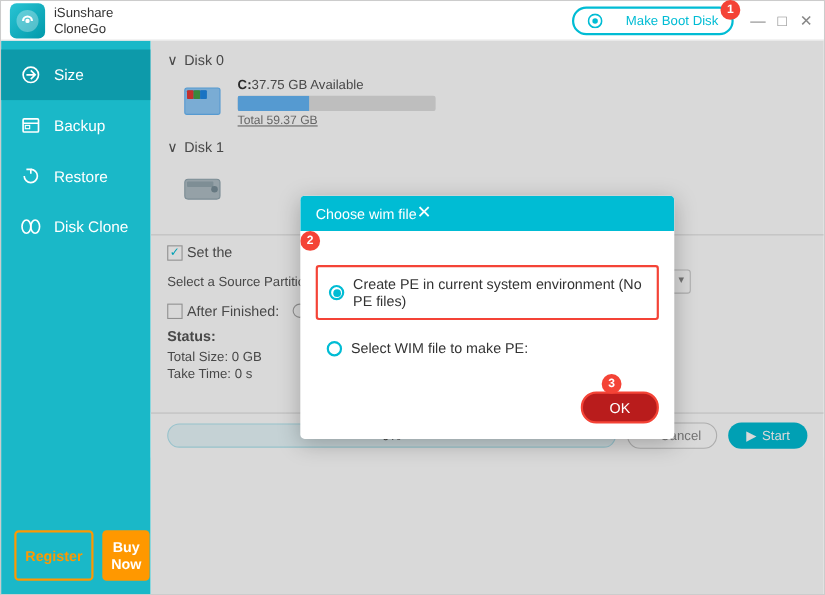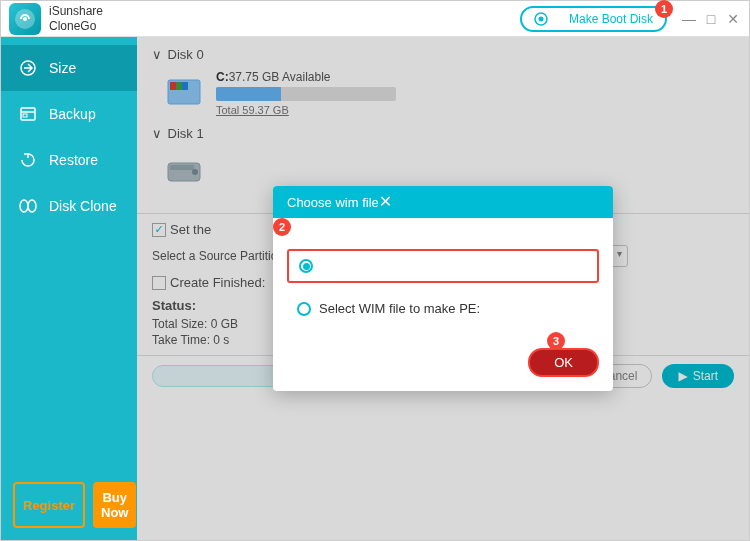--- a/index.html
+++ b/index.html
@@ -56,21 +56,21 @@
     .partition-row { display: flex; align-items: center; gap: 10px; margin-bottom: 8px; }
     .partition-label { color: #555; font-size: 12px; white-space: nowrap; }
     .partition-select { border: 1px solid #ccc; border-radius: 3px; padding: 3px 6px; font-size: 12px; color: #333; background: white; width: 80px; cursor: pointer; appearance: none; }
     .partition-select-wrap { position: relative; display: inline-block; }
     .partition-select-wrap::after { content: '▾'; position: absolute; right: 6px; top: 3px; color: #888; font-size: 10px; pointer-events: none; }
     .after-row { display: flex; align-items: center; gap: 12px; margin-bottom: 8px; }
     .radio-group { display: flex; align-items: center; gap: 10px; }
     .radio-item { display: flex; align-items: center; gap: 4px; color: #555; font-size: 12px; cursor: pointer; }
     .radio-dot { width: 13px; height: 13px; border-radius: 50%; border: 1px solid #aaa; background: white; display: flex; align-items: center; justify-content: center; }
     .radio-dot.selected::after { content: ''; width: 7px; height: 7px; border-radius: 50%; background: #00bcd4; display: block; }
-    .status-section { margin-bottom: 0; }
+    .status-section { margin-bottom: 20px; }
     .status-title { font-weight: bold; color: #555; font-size: 13px; margin-bottom: 4px; }
     .status-grid { display: grid; grid-template-columns: 1fr 1fr; gap: 2px 36px; font-size: 12px; color: #555; }
 
     
     .progress-area { border-top: 1px solid #e0e0e0; padding: 8px 15px; display: flex; align-items: center; gap: 10px; flex-shrink: 0; background: white; }
     .progress-bar-container { flex: 1; height: 22px; background: #e8f7fb; border: 1px solid #b2e5f0; border-radius: 11px; overflow: hidden; position: relative; }
     .progress-bar-fill { height: 100%; background: linear-gradient(to right, #7dd8ea, #29c4d4); width: 0%; border-radius: 11px; }
     .progress-text { position: absolute; left: 50%; top: 50%; transform: translate(-50%, -50%); font-size: 12px; color: #555; }
     .btn-cancel { border: 1px solid #ccc; border-radius: 14px; padding: 4px 14px; background: white; color: #888; font-size: 12px; cursor: pointer; display: flex; align-items: center; gap: 5px; }
     .btn-start { border: none; border-radius: 14px; padding: 5px 16px; background: #00bcd4; color: white; font-size: 12px; cursor: pointer; display: flex; align-items: center; gap: 5px; }
@@ -242,21 +242,21 @@
           <span class="partition-label" style="margin-left:20px;">Select a Target Partition:</span>
           <div class="partition-select-wrap">
             <select class="partition-select">
               <option>F:</option>
             </select>
           </div>
         </div>
         <div class="after-row">
           <div class="checkbox-label">
             <div class="checkbox-sq"></div>
-            <span>Create Finished:</span>
+            <span>After Finished:</span>
           </div>
           <div class="radio-group">
             <div class="radio-item">
               <div class="radio-dot"></div>
               <span>Shutdown</span>
             </div>
             <div class="radio-item">
               <div class="radio-dot selected"></div>
               <span>Restart</span>
             </div>
@@ -298,20 +298,21 @@
             <span class="modal-title">Choose wim file</span>
             <button class="modal-close">✕</button>
           </div>
           <div class="modal-body">
             
             <div style="position:relative;display:inline-block;">
               <div class="badge" style="top:-28px;left:-14px;z-index:10;">2</div>
             </div>
             <div class="modal-option">
               <div class="modal-radio selected"></div>
+              <span class="modal-option-text">Create PE in current system environment (No PE files)</span>
             </div>
             <div class="modal-option-normal">
               <div class="modal-radio"></div>
               <span class="modal-option-text">Select WIM file to make PE:</span>
             </div>
           </div>
           <div class="modal-footer" style="position:relative;">
             <div class="badge" style="top:-8px;right:48px;">3</div>
             <button class="btn-ok">OK</button>
           </div>

